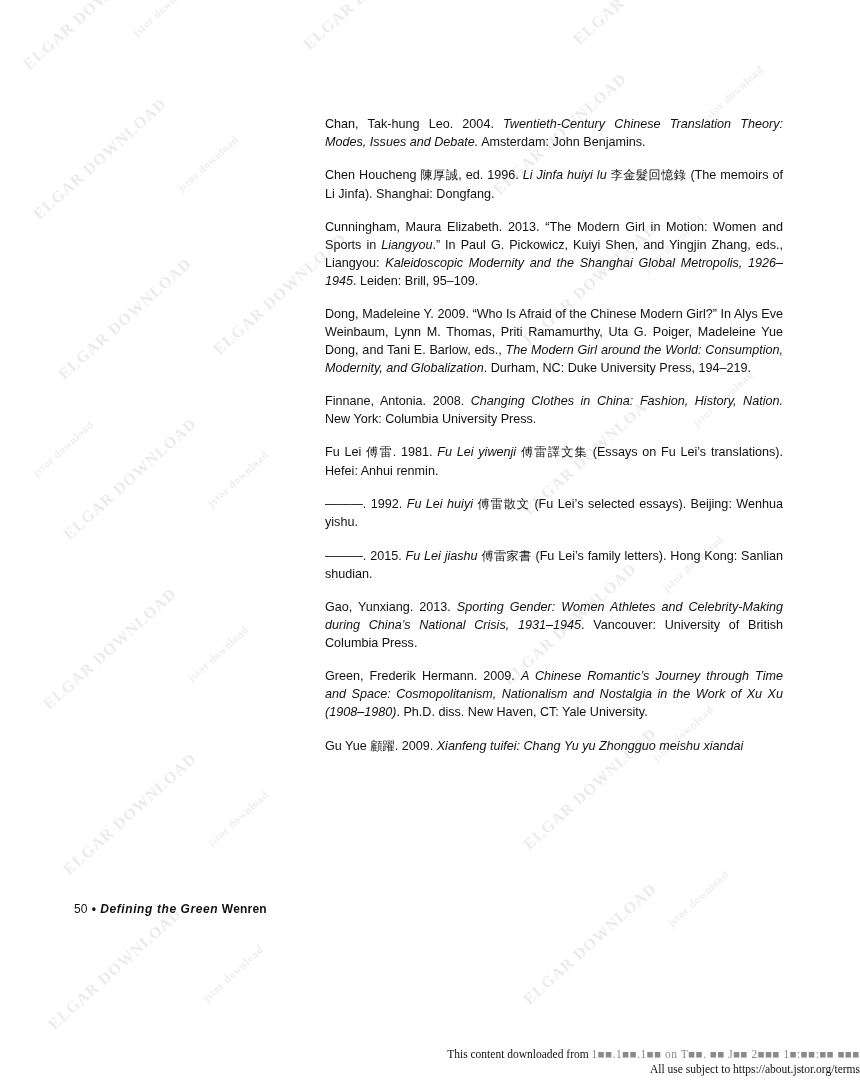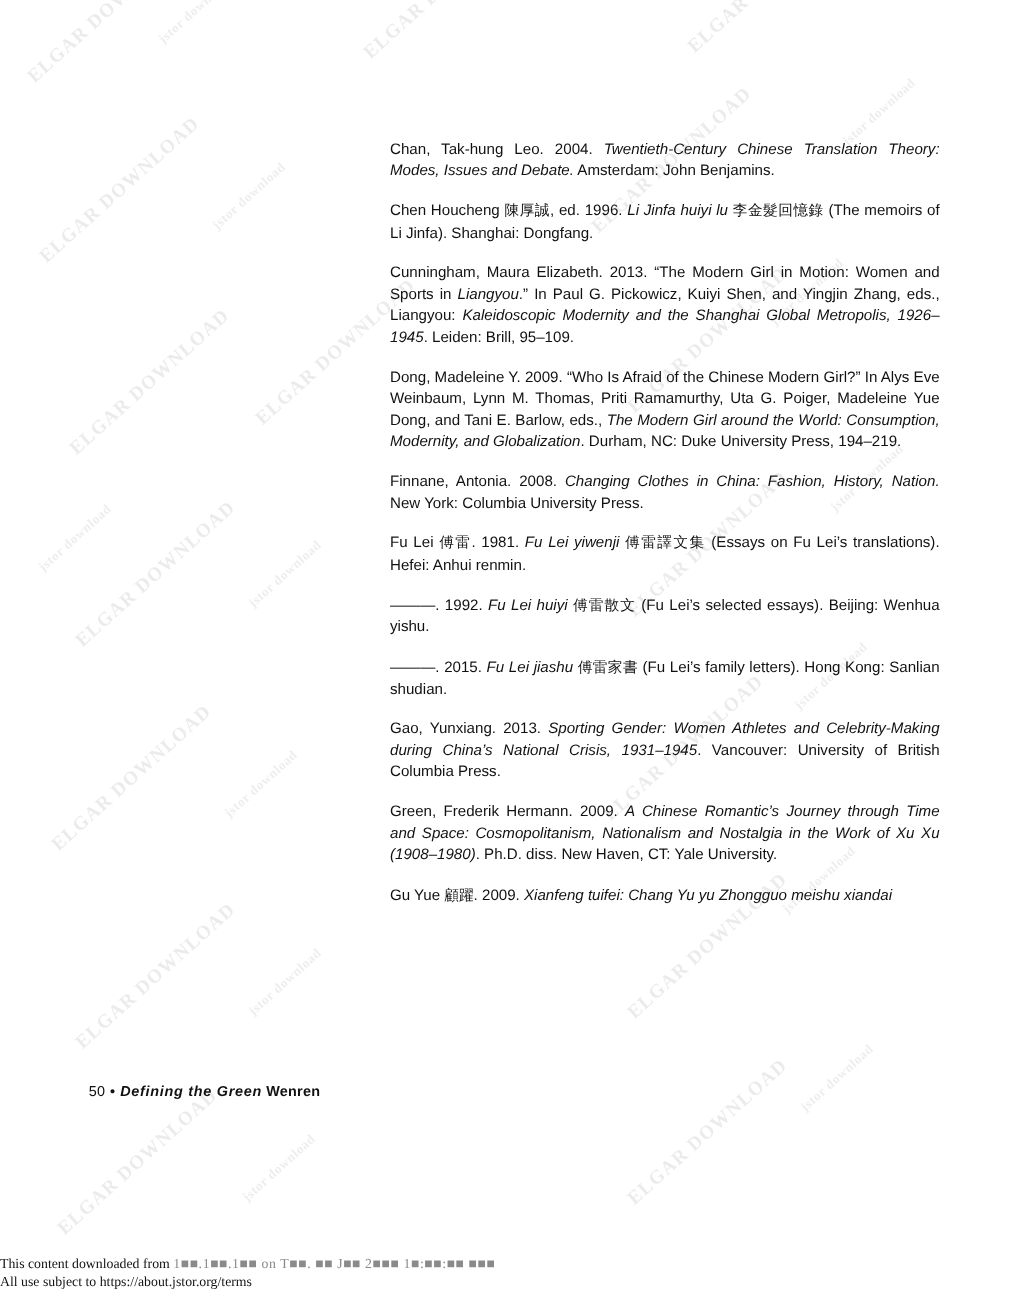--- a/index.html
+++ b/index.html
@@ -84,21 +84,21 @@
     letter-spacing: 0.6px;
   }
   .running-foot .tail { font-weight: bold; }
 
   
   .jstor-footer {
     position: absolute;
     left: 0;
     right: 0;
     top: 1047px;
-    text-align: left;
+    text-align: right;
     font-family: "Liberation Serif", serif;
     font-size: 11.5px;
     color: #111111;
     line-height: 1.28;
   }
   .jstor-footer .redacted {
     display: inline-block;
     color: #8a8a8a;
     letter-spacing: 0.5px;
     filter: blur(0.6px);

